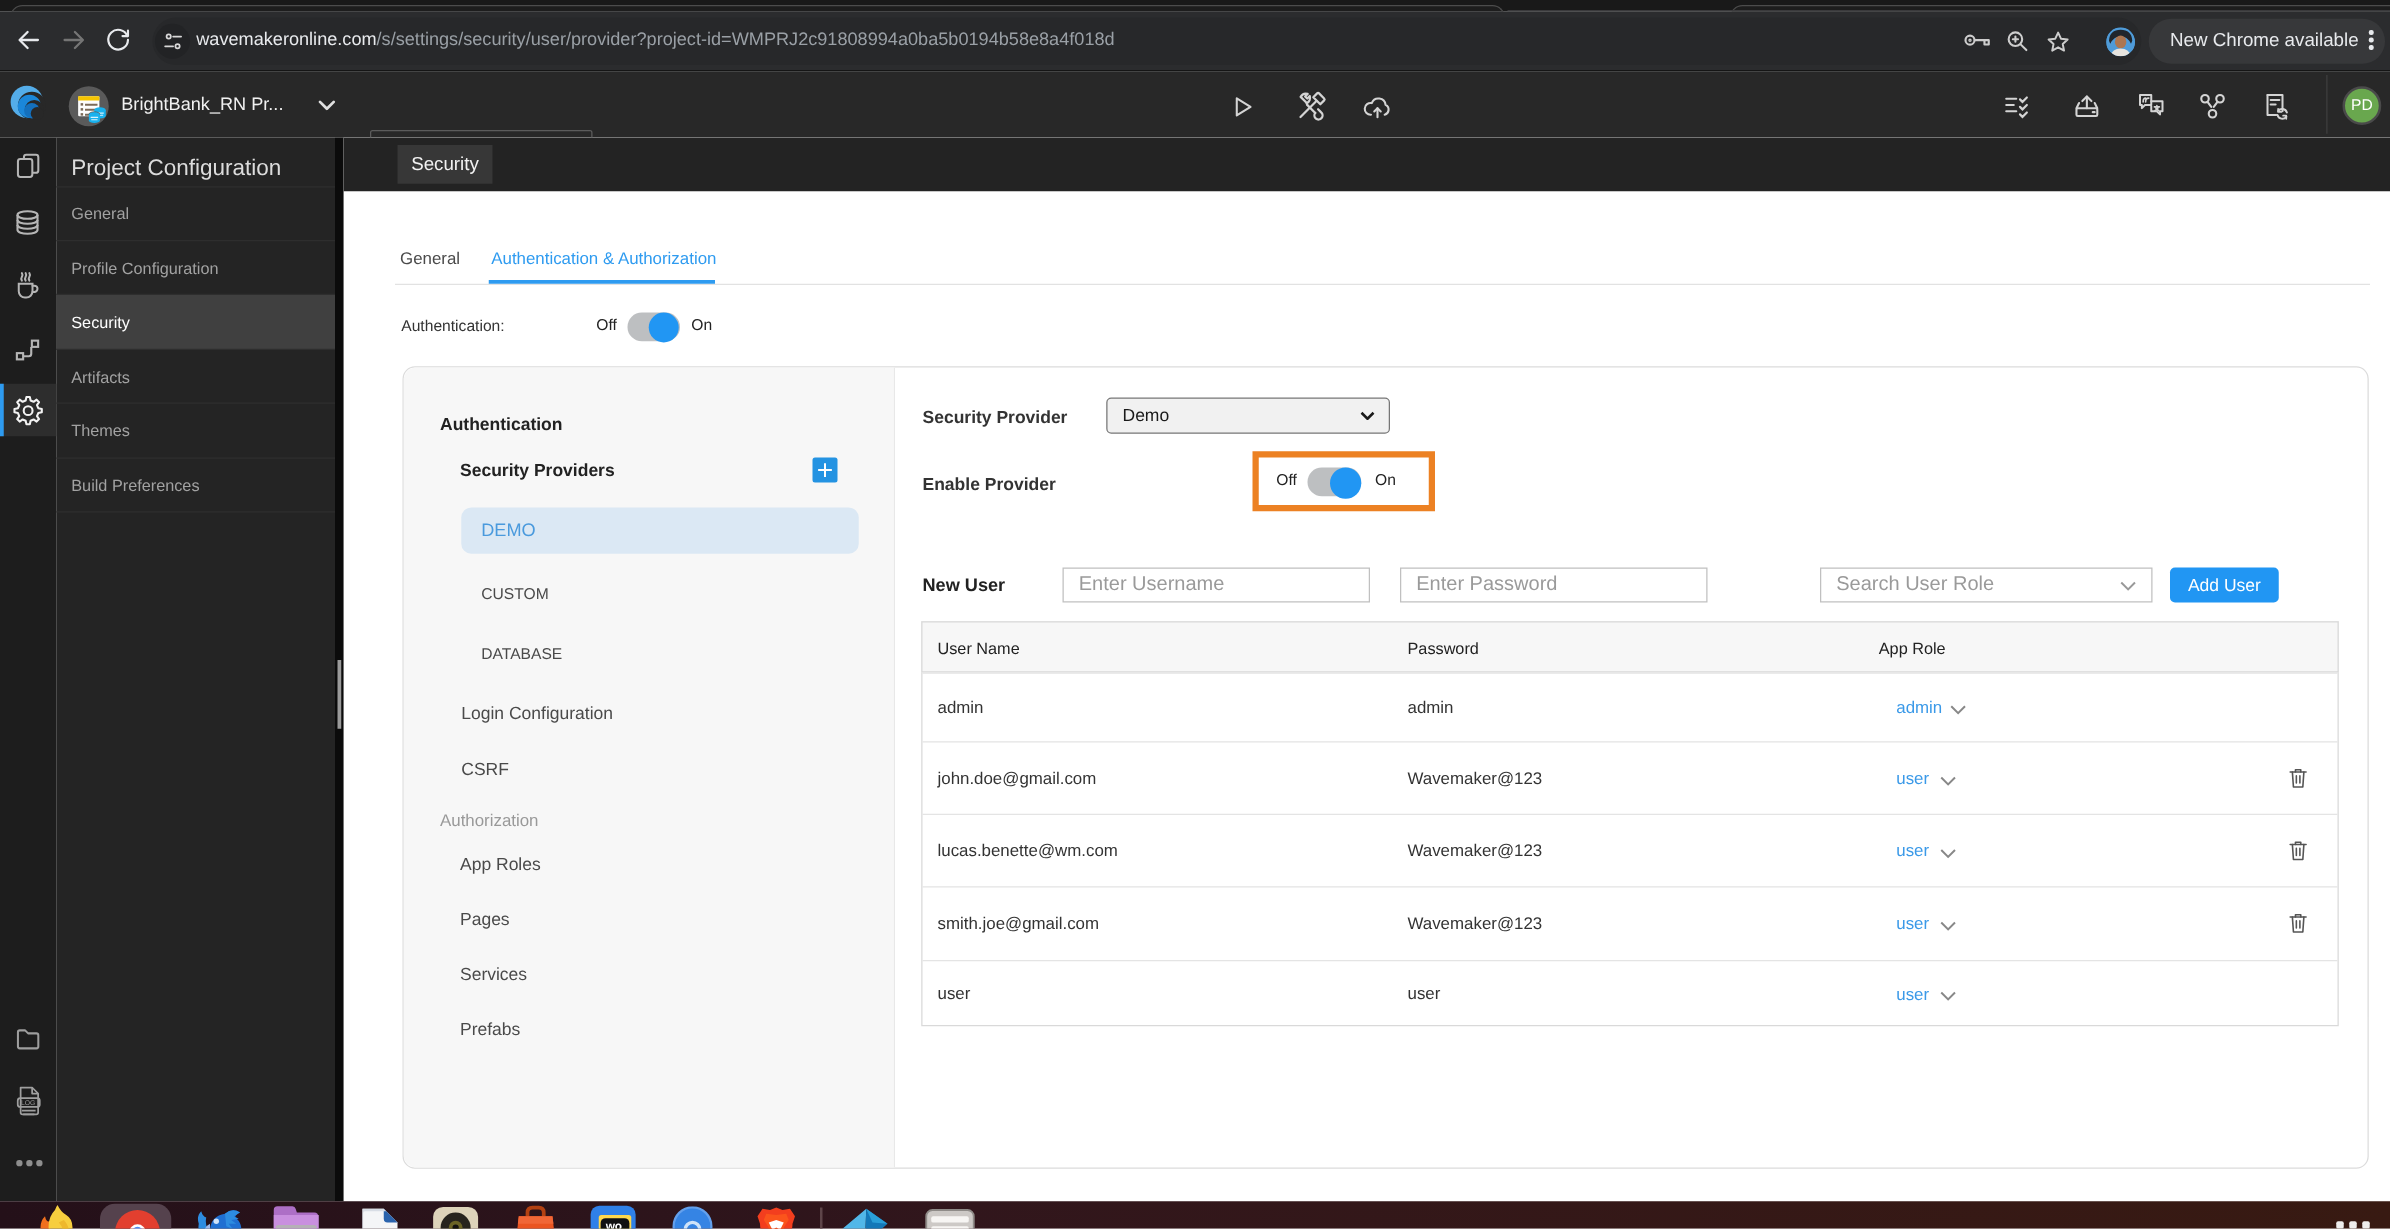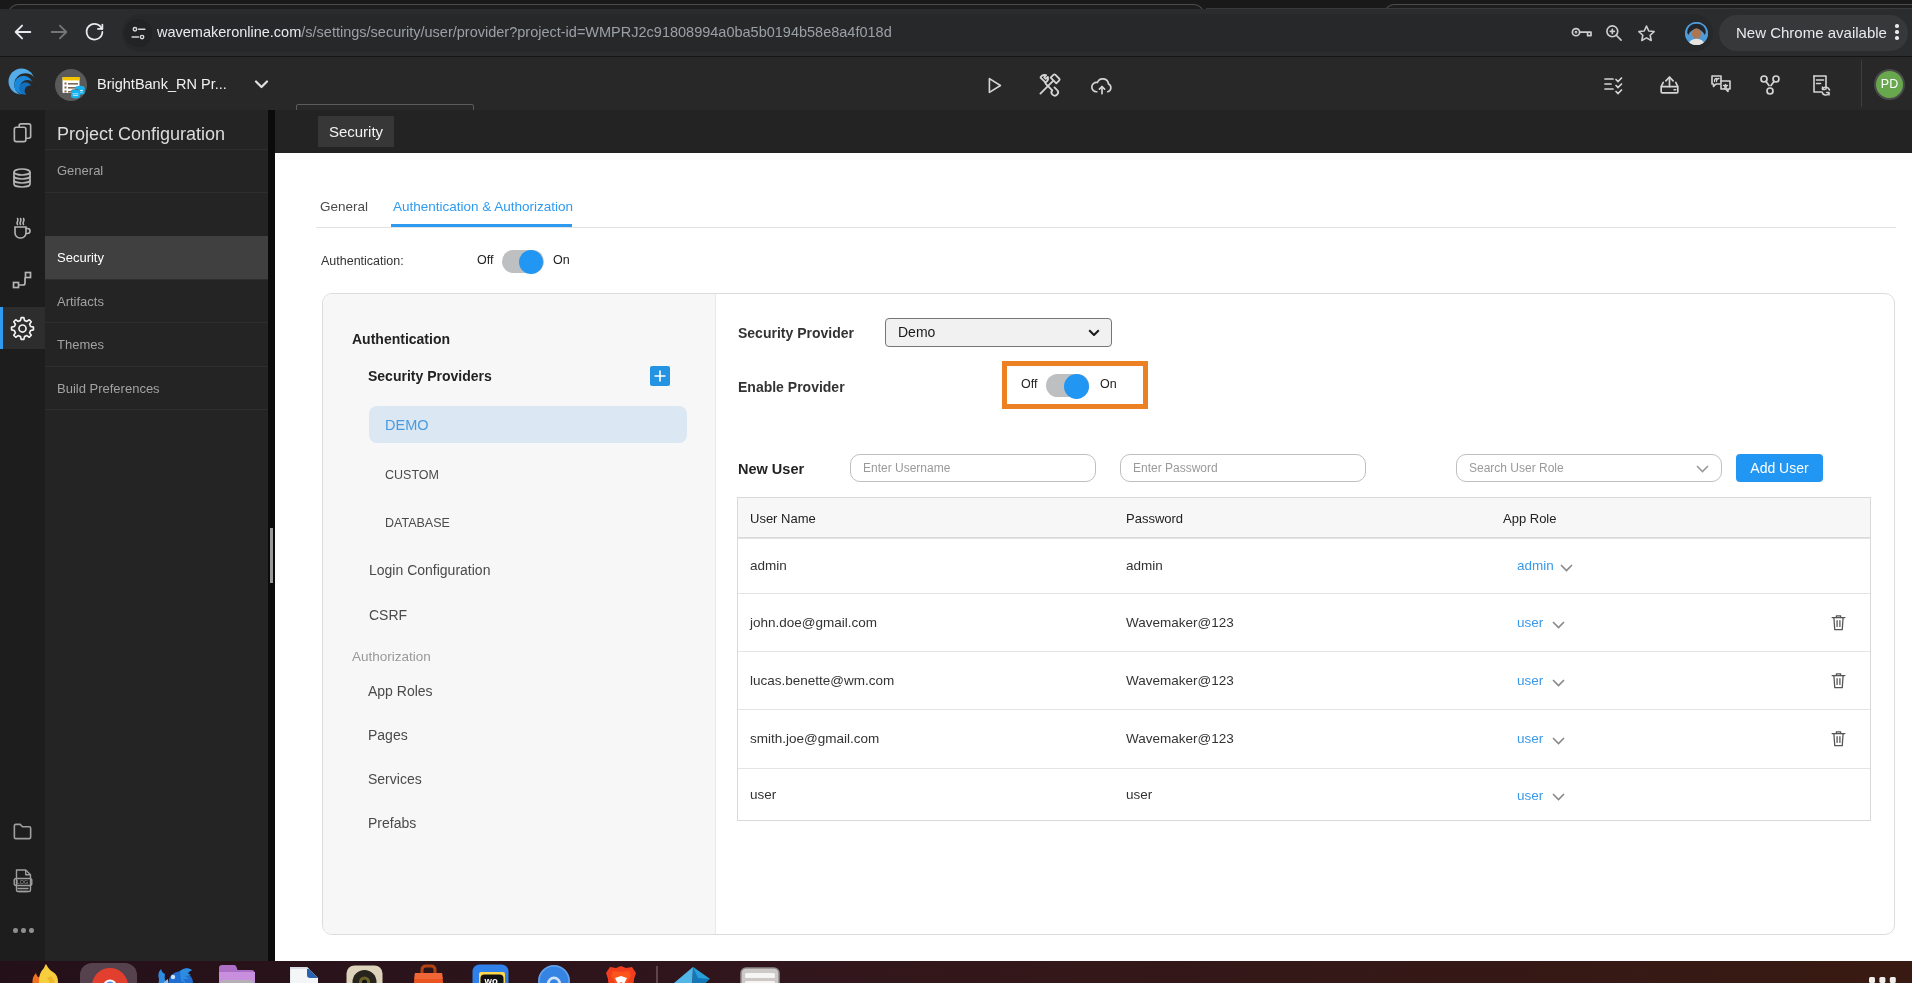--- a/index.html
+++ b/index.html
@@ -54,21 +54,21 @@
 #panel { left:322px; top:293px; width:1573px; height:642px; border:1px solid #dcdcdc; border-radius:10px; background:#fff; }
 #panelleft { left:323px; top:294px; width:393px; height:640px; background:#f7f7f7; border-right:1px solid #e8e8e8; border-radius:10px 0 0 10px; }
 .nav2 { position:absolute; font-size:14px; color:#4a4a4a; }
 #demo-pill { left:369px; top:406px; width:318px; height:37px; background:#dbe8f4; border-radius:8px; }
 #plusbtn { left:650px; top:366px; width:20px; height:20px; background:#2493e2; border-radius:2px; }
 
 
 .blbl { position:absolute; font-size:14px; font-weight:bold; color:#333; }
 #sel-demo { left:885px; top:318px; width:227px; height:29px; background:#f1f1f1; border:1px solid #767676; border-radius:4px; font-size:14px; color:#1a1a1a; line-height:27px; padding-left:12px; }
 #orange { left:1002px; top:361px; width:146px; height:48px; border:5px solid #ec8123; background:#fff; }
-.inp { position:absolute; top:454px; height:28px; border:1px solid #c0c0c0; border-radius:10px; background:#fff; font-size:12px; color:#9a9a9a; line-height:26px; padding-left:12px; }
+.inp { position:absolute; top:454px; height:28px; border:1px solid #c0c0c0; border-radius:0; background:#fff; font-size:16px; color:#9a9a9a; line-height:26px; padding-left:12px; }
 #addbtn { left:1736px; top:454px; width:87px; height:28px; background:#2196f3; border-radius:4px; color:#fff; font-size:14px; text-align:center; line-height:28px; }
 
 
 #utable { left:737px; top:497px; width:1134px; height:324px; border:1px solid #d9d9d9; }
 #thead { left:737px; top:497px; width:1134px; height:41px; background:#f7f7f7; border:1px solid #d9d9d9; }
 .th { position:absolute; top:511px; font-size:13px; font-weight:normal; color:#222; }
 .td { position:absolute; font-size:13.5px; color:#333; }
 .role { position:absolute; font-size:13.5px; color:#3a99e8; }
 .rowline { position:absolute; left:738px; width:1132px; height:1px; background:#e4e4e4; }
 
@@ -255,20 +255,21 @@
       <rect x="3.2" y="11.5" width="17.6" height="7" rx="2"></rect>
       <path d="M6.5 21.5 h11 M7.5 24.5 h9"></path>
       <text x="5.8" y="17.2" font-size="5.4" fill="#9e9e9e" stroke="none" font-family="Liberation Sans">LOG</text>
     </svg>
 <div class="abs" style="left:13px; top:928px; width:4.5px; height:4.5px; border-radius:50%; background:#8e8e8e; box-shadow:8px 0 0 #8e8e8e, 16px 0 0 #8e8e8e;"></div>
 
 <div class="abs" id="navpanel"></div>
 <div class="abs" id="pc-title">Project Configuration</div>
 <div class="abs" style="left:45px; top:149px; width:223px; height:1px; background:#2e2e2e;"></div>
 <div class="pc-item" style="top:149px;">General</div>
+<div class="pc-item" style="top:192.5px;">Profile Configuration</div>
 <div class="pc-item pc-sel" style="top:236px;">Security</div>
 <div class="pc-item" style="top:279.5px;">Artifacts</div>
 <div class="pc-item" style="top:323px;">Themes</div>
 <div class="pc-item" style="top:366.5px;">Build Preferences</div>
 <div class="abs" id="blackdiv"></div>
 <div class="abs" id="handle"></div>
 
 <div class="abs" id="content"></div>
 <div class="abs" id="ctopbar"></div>
 <div class="abs" id="sectab">Security</div>

